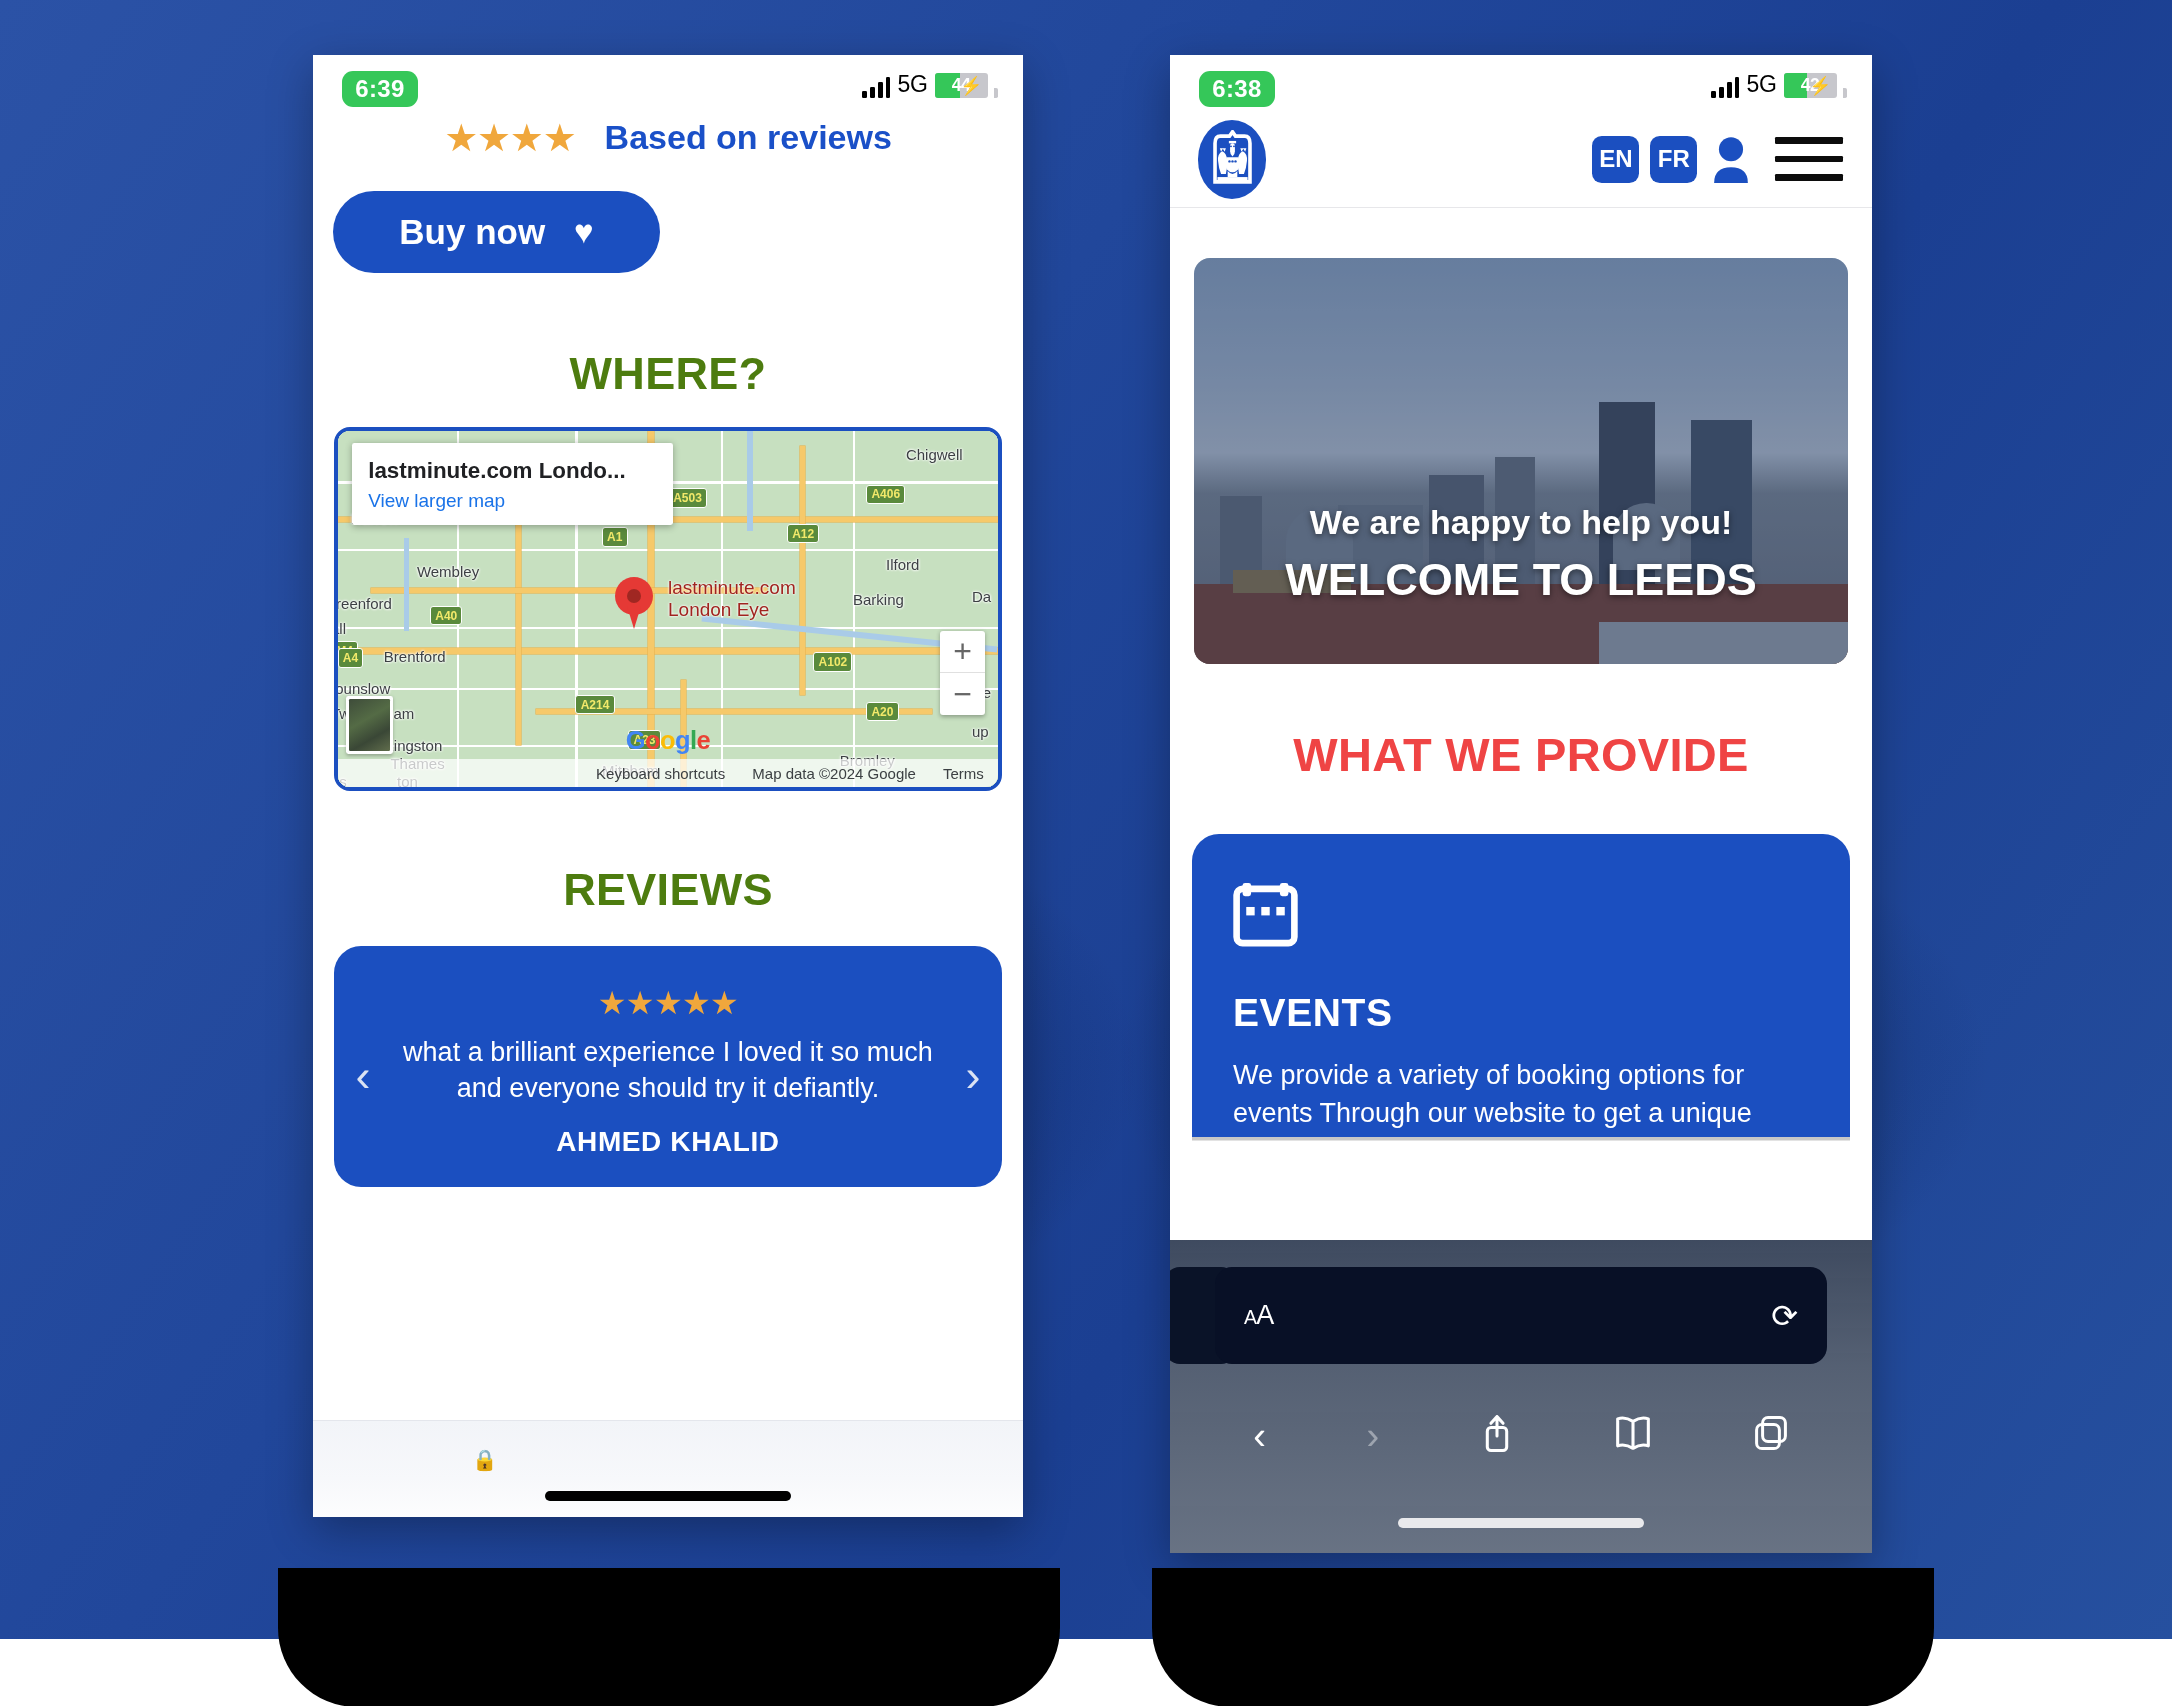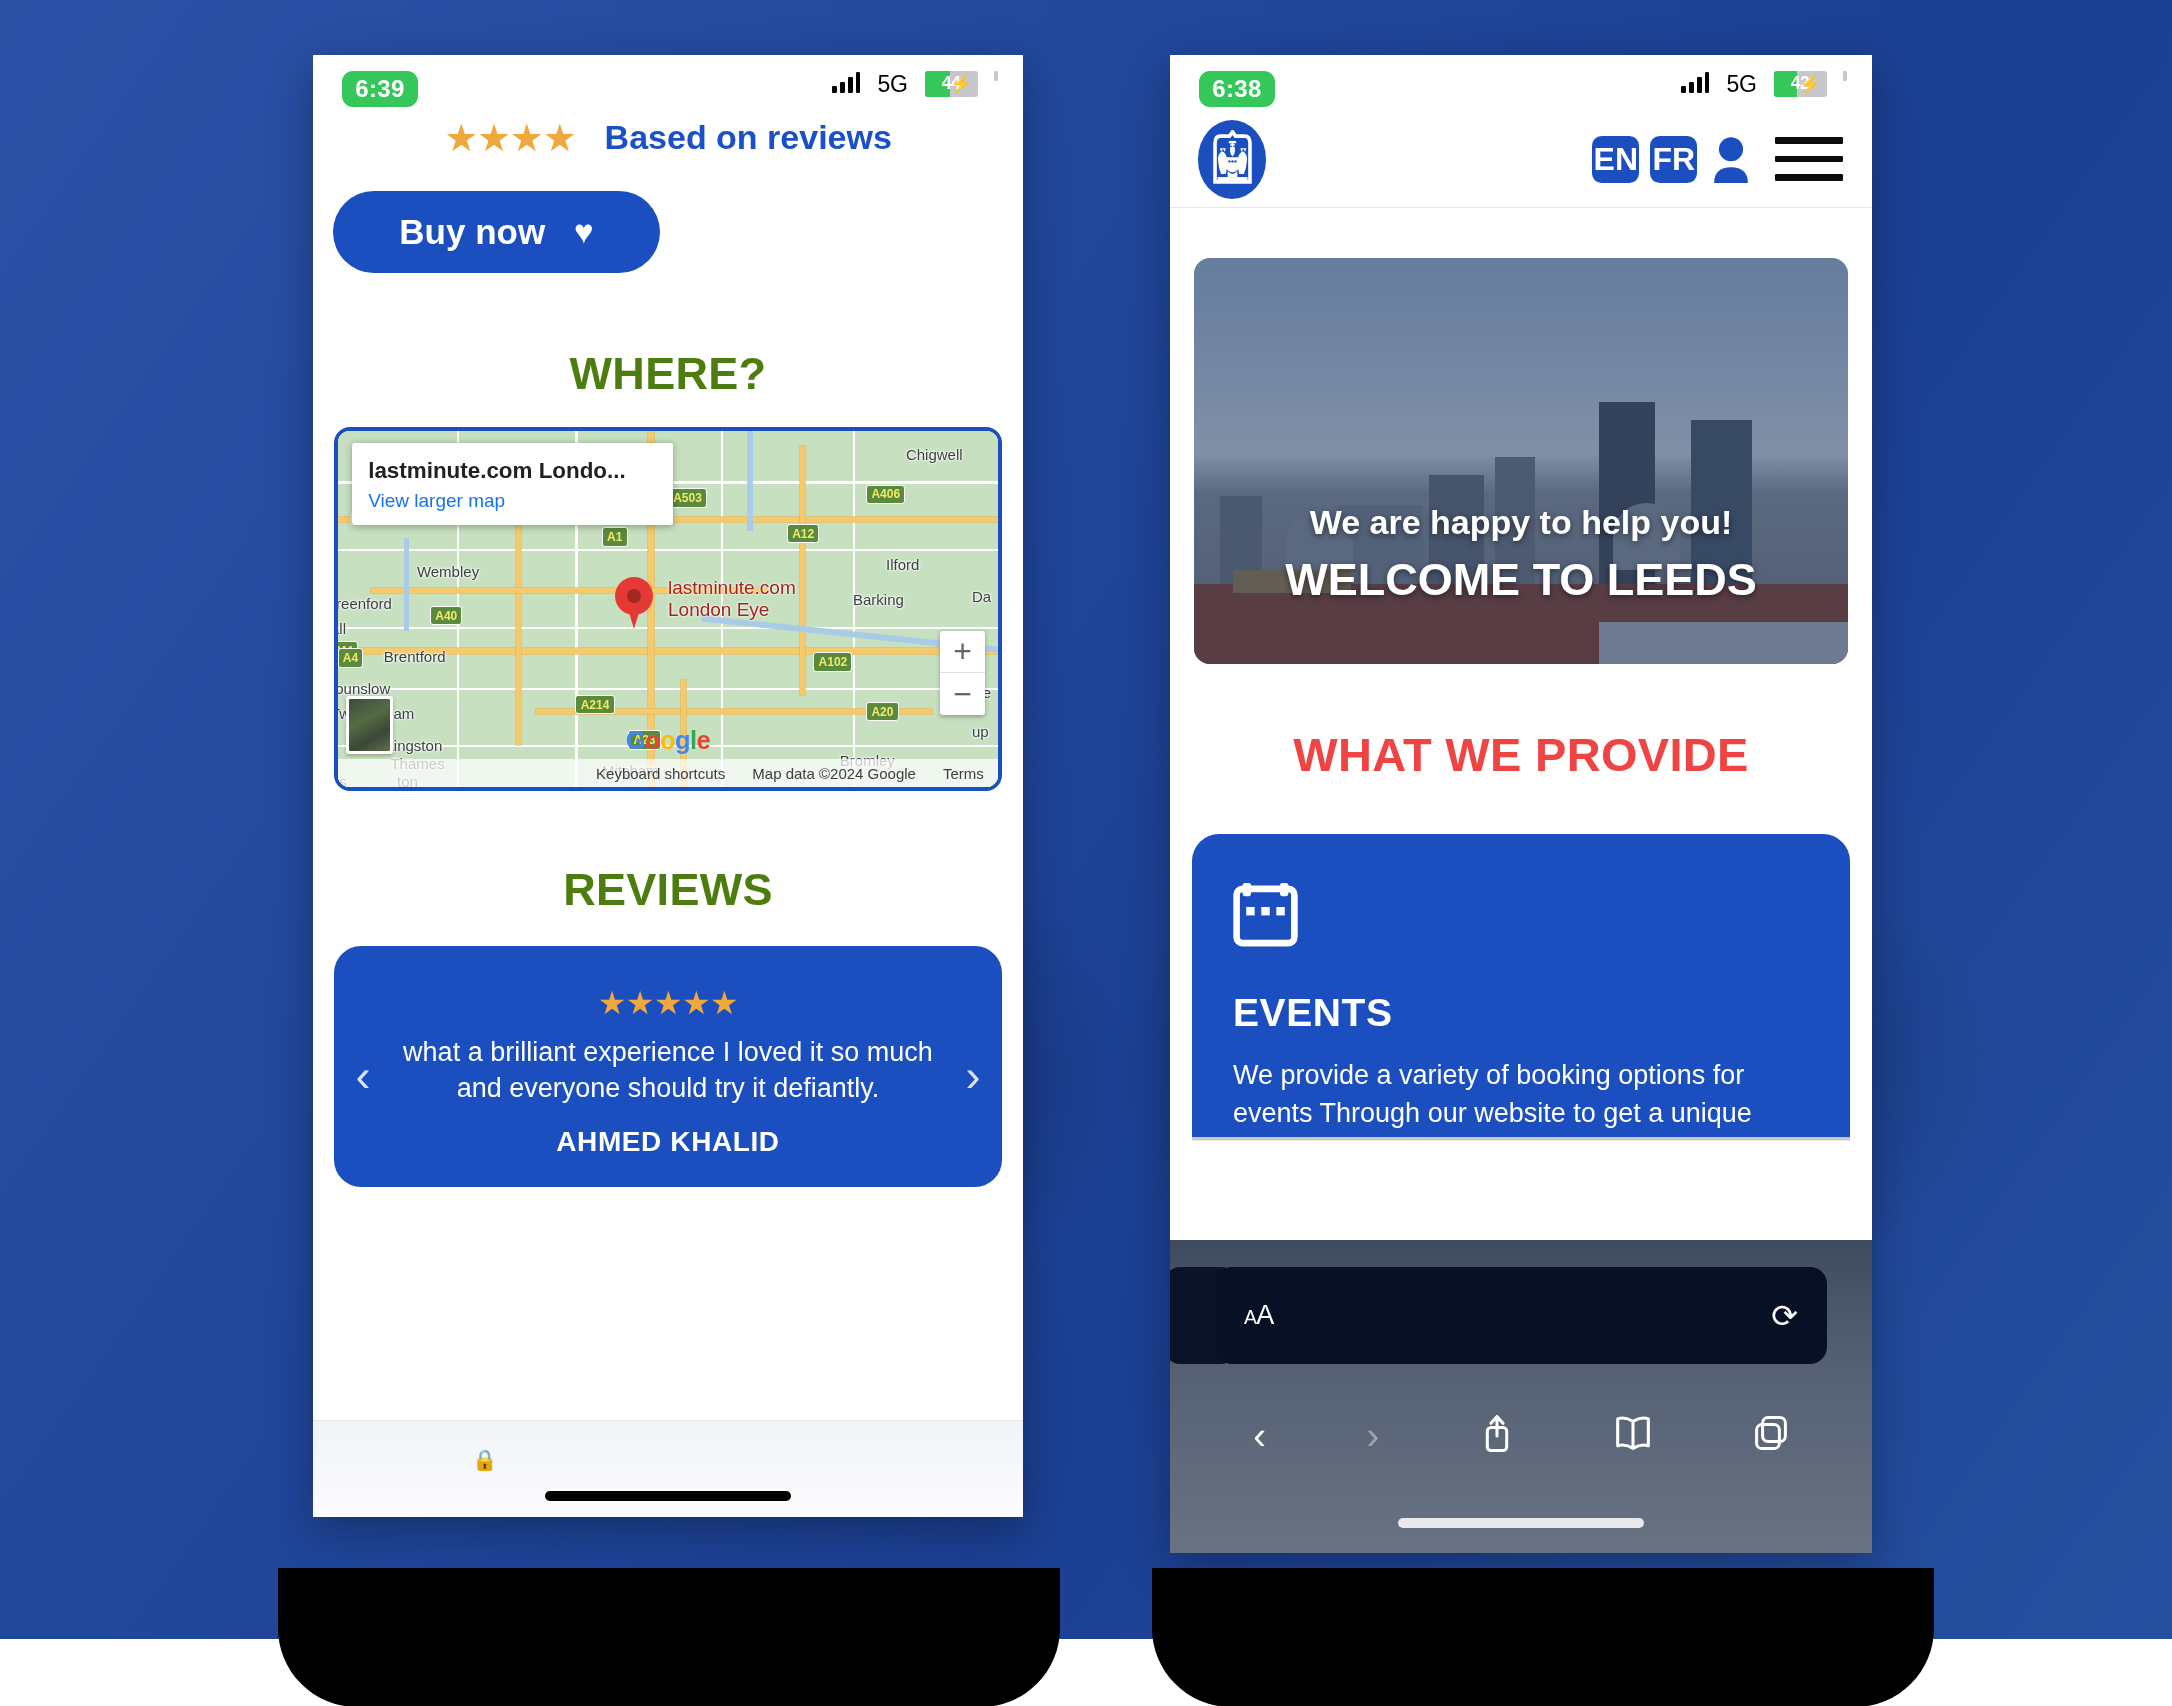--- a/index.html
+++ b/index.html
@@ -38,21 +38,21 @@
   .screen.left  { left:313px;  top:55px; width:710px; height:1462px; }
   .screen.right { left:1170px; top:55px; width:702px; height:1498px; }
 
   
   .statusbar { position:relative; height:56px; }
   .clock-pill {
     position:absolute; left:29px; top:16px;
     background:#35c759; color:#fff; border-radius:11px;
     padding:3.6px 13.3px 4.9px; font-size:24px; font-weight:600; letter-spacing:0.3px;
   }
-  .status-right { position:absolute; right:25.5px; top:16px; display:flex; align-items:flex-start; gap:17px; }
+  .status-right { position:absolute; right:25.5px; top:16px; display:flex; align-items:flex-end; gap:7px; }
   .bars { display:flex; align-items:flex-end; gap:3px; height:22px; }
   .bars i { display:block; width:4.9px; background:#000; border-radius:1.2px; }
   .bars i:nth-child(1){height:6.7px}
   .bars i:nth-child(2){height:11px}
   .bars i:nth-child(3){height:16px}
   .bars i:nth-child(4){height:20.6px}
   .net { font-size:23px; font-weight:500; color:#000; letter-spacing:-0.3px; }
   .batt { position:relative; width:53px; height:25.5px; border-radius:3px; background:#c7c7cc; overflow:hidden; }
   .batt .fill { position:absolute; left:0; top:0; bottom:0; width:48%; background:#35c759; }
   .batt .pct {
@@ -166,21 +166,21 @@
 
   
   .r-nav {
     height:97px; display:flex; align-items:center; justify-content:space-between;
     padding:0 29px 0 28px; border-bottom:0.6px solid #e7e7ea; background:#fff;
   }
   .crest { width:68px; height:79px; border-radius:34px/39px; background:#1b4fc0; display:flex; align-items:center; justify-content:center; }
   .r-actions { display:flex; align-items:center; gap:11px; }
   .lang {
     width:47px; height:47px; border-radius:9.7px; background:#1b4fc0; color:#fff;
-    display:flex; align-items:center; justify-content:center; font-size:32px; font-weight:700; cursor:pointer;
+    display:flex; align-items:center; justify-content:center; font-size:24px; font-weight:700; cursor:pointer;
   }
   .person { width:46px; height:47px; display:flex; align-items:flex-end; justify-content:center; }
   .burger { width:68px; display:flex; flex-direction:column; gap:12px; margin-left:9.7px; cursor:pointer; }
   .burger i { display:block; height:6.7px; background:#0c0c0c; border-radius:1.2px; }
 
   .hero {
     position:relative; margin:50px 24px 0; height:406px; border-radius:16px; overflow:hidden;
   }
   .hero .sky { position:absolute; inset:0;
     background:linear-gradient(180deg,#8fa9c4 0%,#a6b9cd 30%,#b9c6d3 48%,#7e8b96 58%,#6d7581 100%); }

